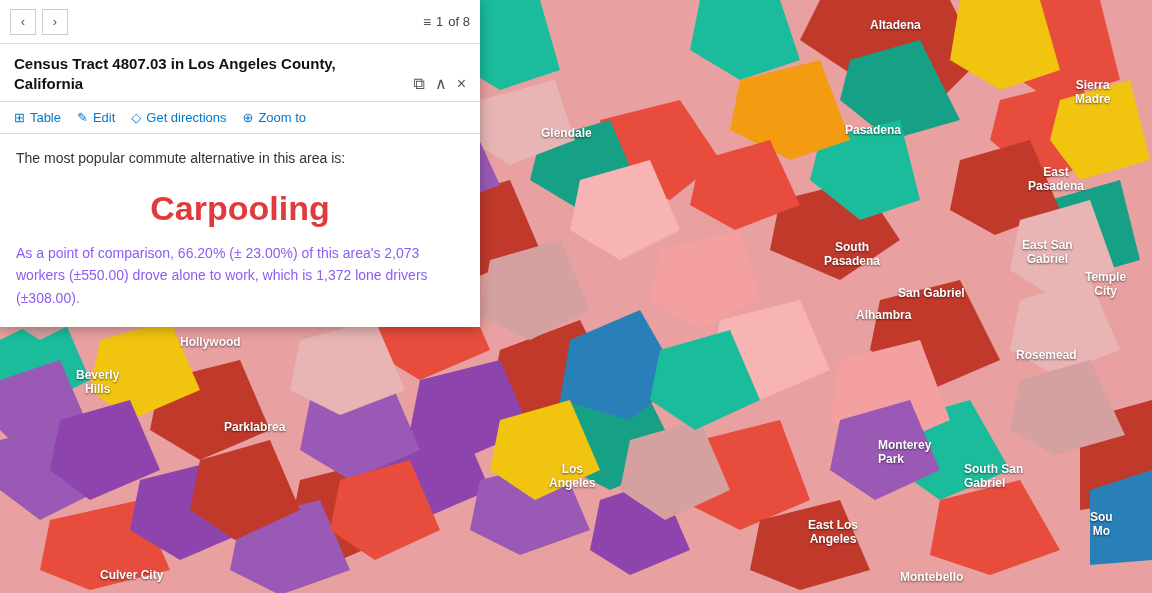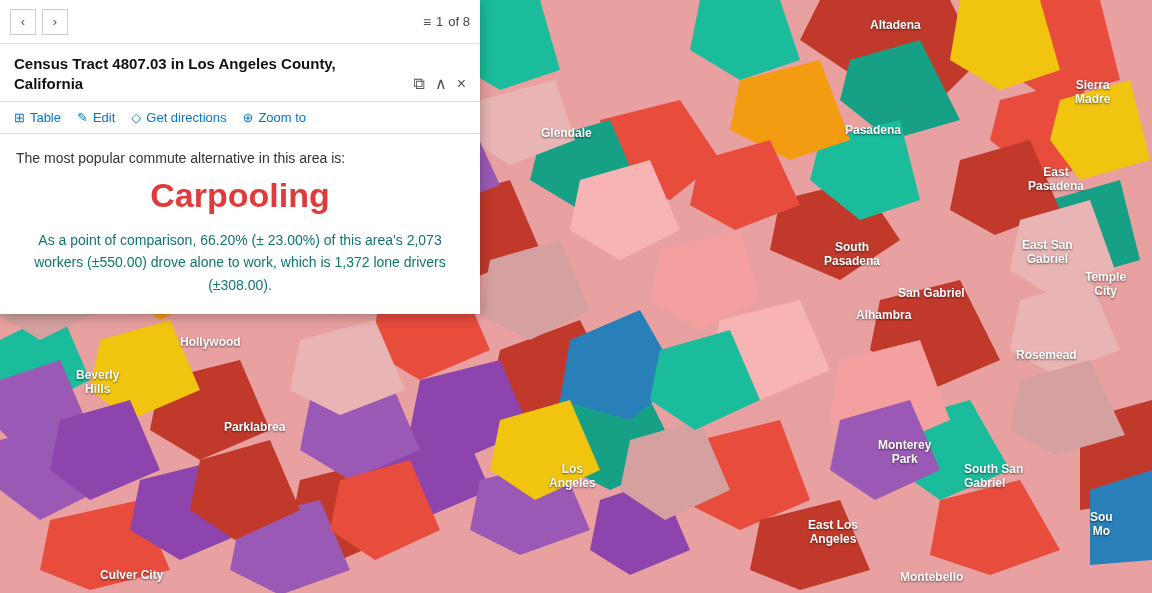--- a/index.html
+++ b/index.html
@@ -130,36 +130,35 @@
     }
 
     
     #content-area {
       padding: 16px 16px 18px 16px;
     }
 
     .intro-text {
       font-size: 14px;
       color: #333;
-      margin-bottom: 10px;
+      margin-bottom: 23px;
     }
 
     .commute-mode {
       font-size: 34px;
       font-weight: bold;
       color: #e03a3a;
       text-align: center;
       margin: 8px 0 14px 0;
     }
 
     .comparison-text {
       font-size: 14px;
-      color: #0f766e;
+      color: #8b5cf6;
       line-height: 1.6;
-      text-align: center;
     }
 
     
     .map-label {
       position: absolute;
       font-size: 12px;
       color: #fff;
       font-weight: 600;
       text-shadow: 0 1px 2px rgba(0,0,0,0.6);
       pointer-events: none;
@@ -262,21 +261,21 @@
   <span class="map-label" style="left:824px;top:240px;text-align:center">South<br>Pasadena</span>
   <span class="map-label" style="left:1022px;top:238px;text-align:center">East San<br>Gabriel</span>
   <span class="map-label" style="left:1085px;top:270px;text-align:center">Temple<br>City</span>
   <span class="map-label" style="left:898px;top:286px">San Gabriel</span>
   <span class="map-label" style="left:856px;top:308px">Alhambra</span>
   <span class="map-label" style="left:76px;top:368px;text-align:center">Beverly<br>Hills</span>
   <span class="map-label" style="left:180px;top:335px">Hollywood</span>
   <span class="map-label" style="left:224px;top:420px">Parklabrea</span>
   <span class="map-label" style="left:549px;top:462px;text-align:center">Los<br>Angeles</span>
   <span class="map-label" style="left:1016px;top:348px">Rosemead</span>
-  <span class="map-label" style="left:878px;top:438px;text-align:center">Monterey<br>Park</span>
+  <span class="map-label" style="left:878px;top:438px;text-align:left">Monterey<br>Park</span>
   <span class="map-label" style="left:964px;top:462px;">South San<br>Gabriel</span>
   <span class="map-label" style="left:808px;top:518px;text-align:center">East Los<br>Angeles</span>
   <span class="map-label" style="left:100px;top:568px">Culver City</span>
   <span class="map-label" style="left:900px;top:570px">Montebello</span>
   <span class="map-label" style="left:1090px;top:510px;text-align:center">Sou<br>Mo</span>
 </div>
 
 <div id="popup-panel">
 
   <div id="nav-bar">

